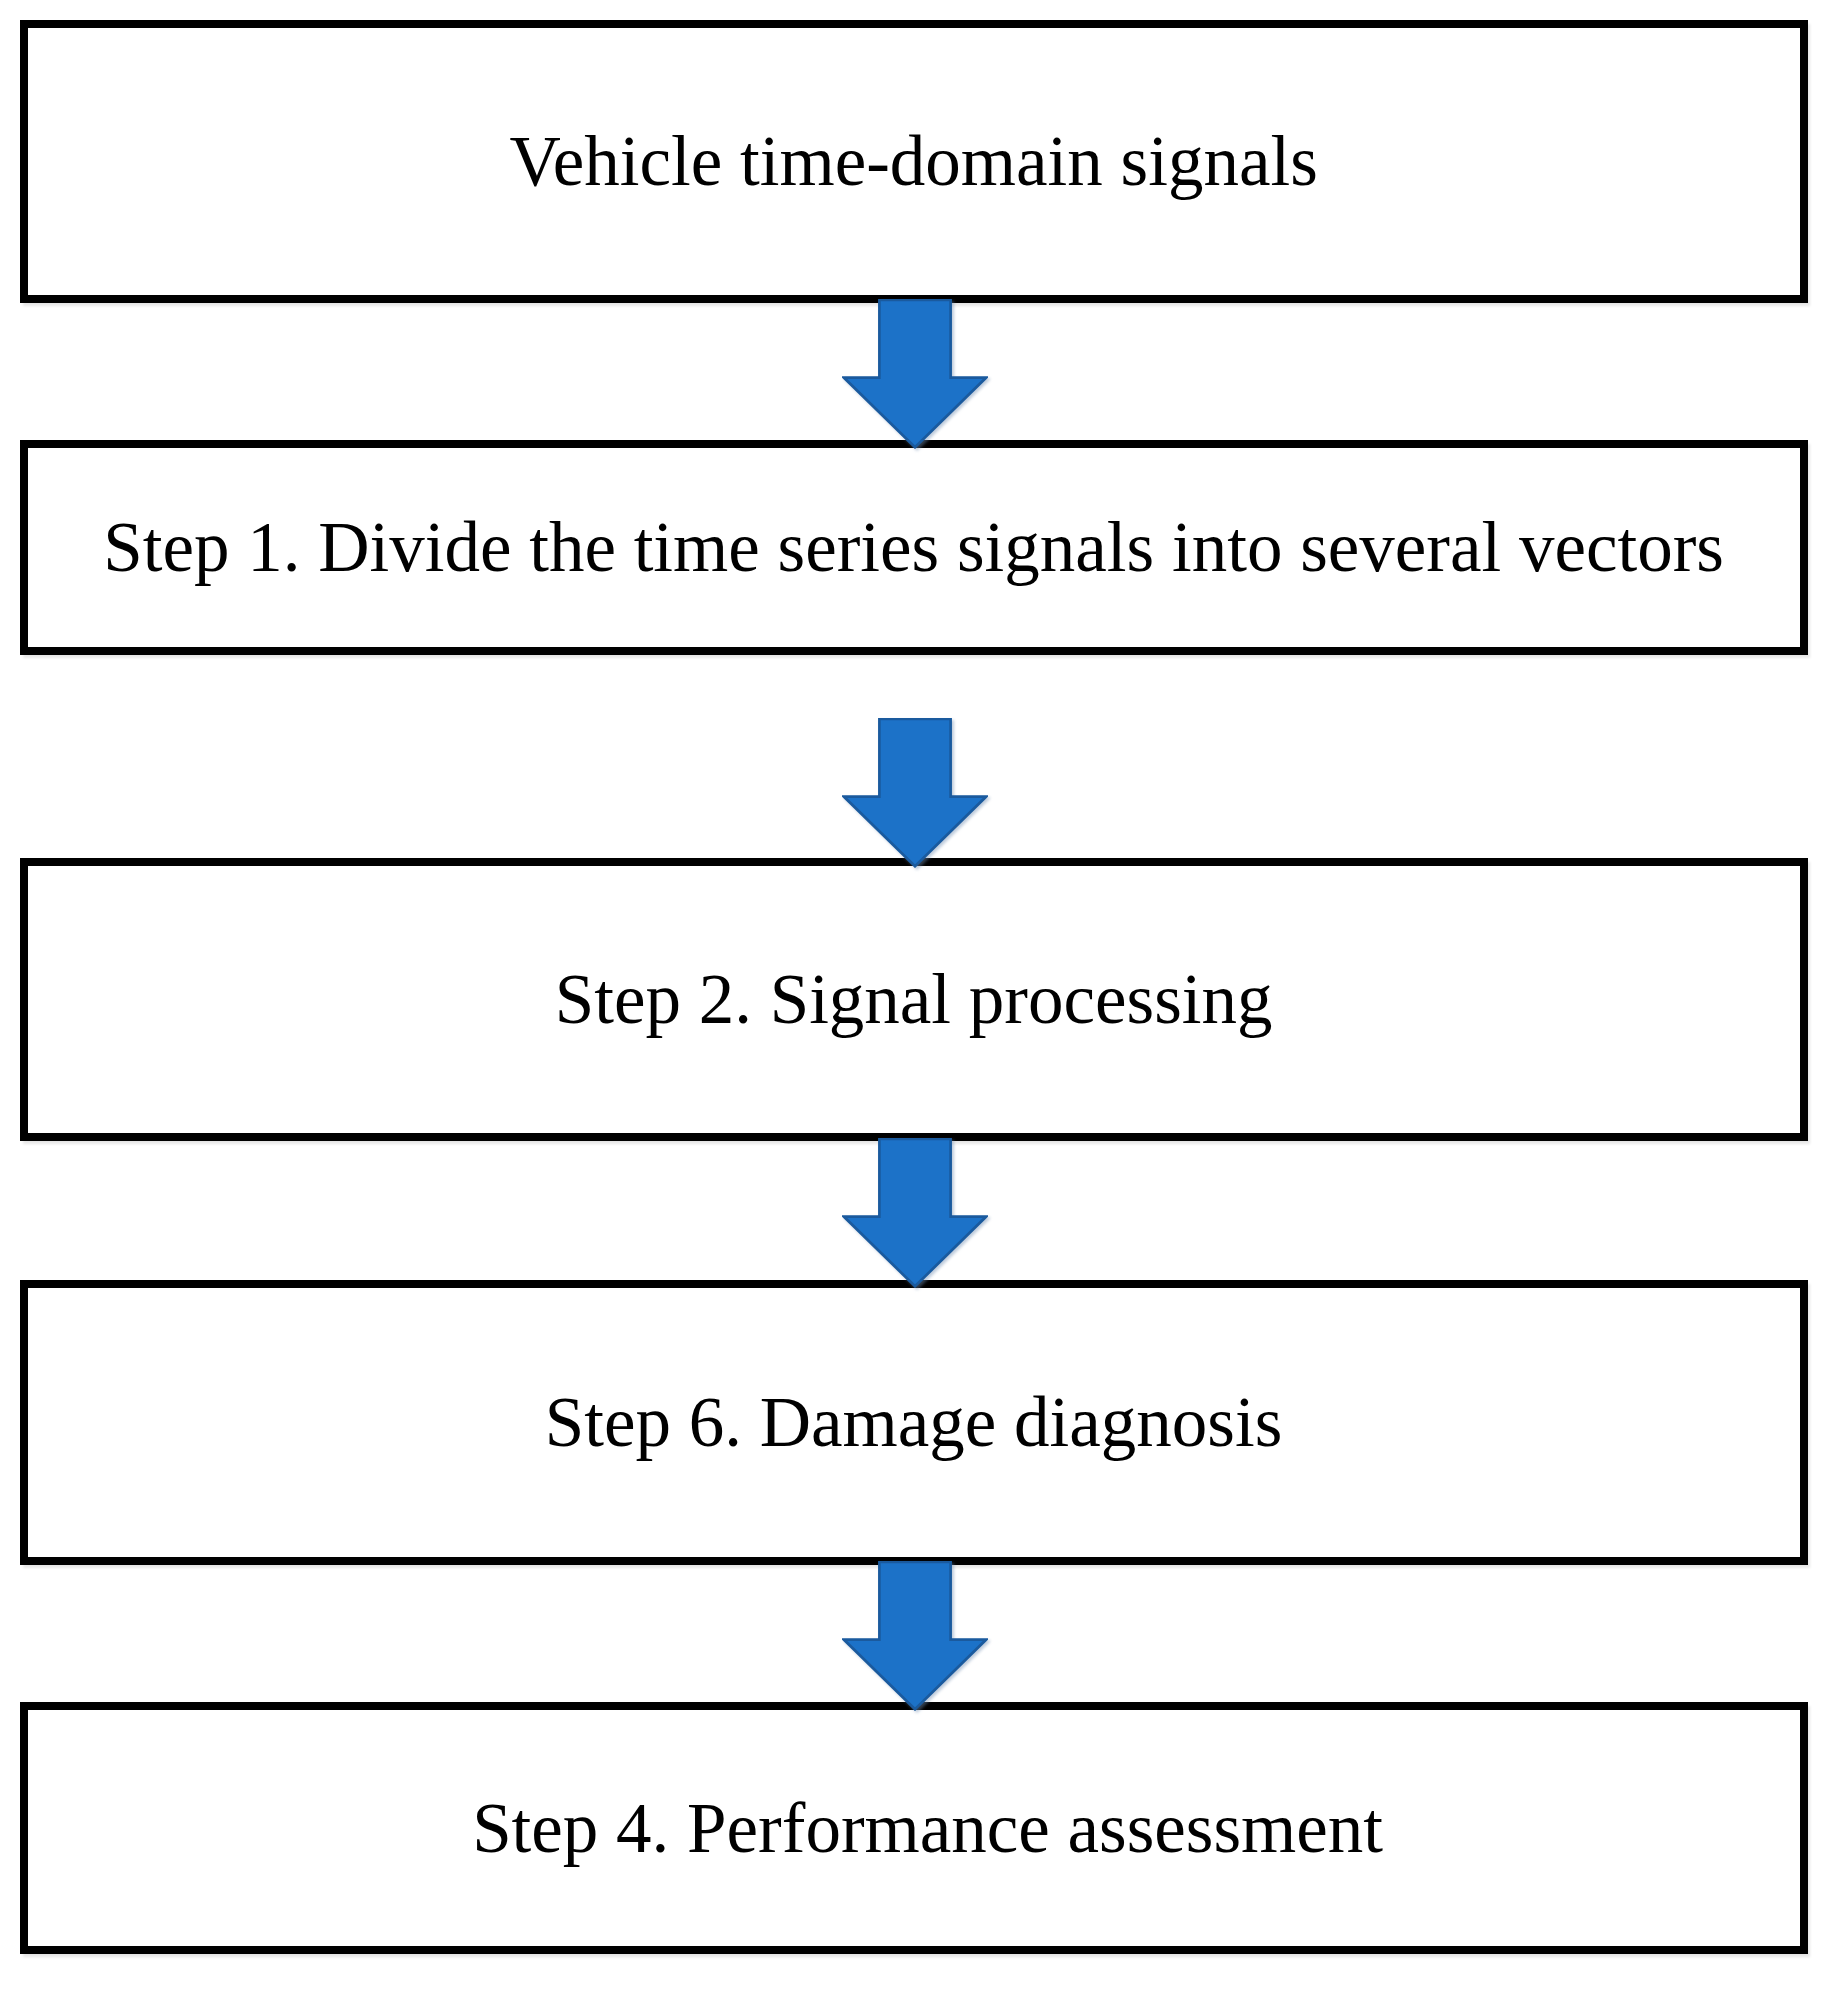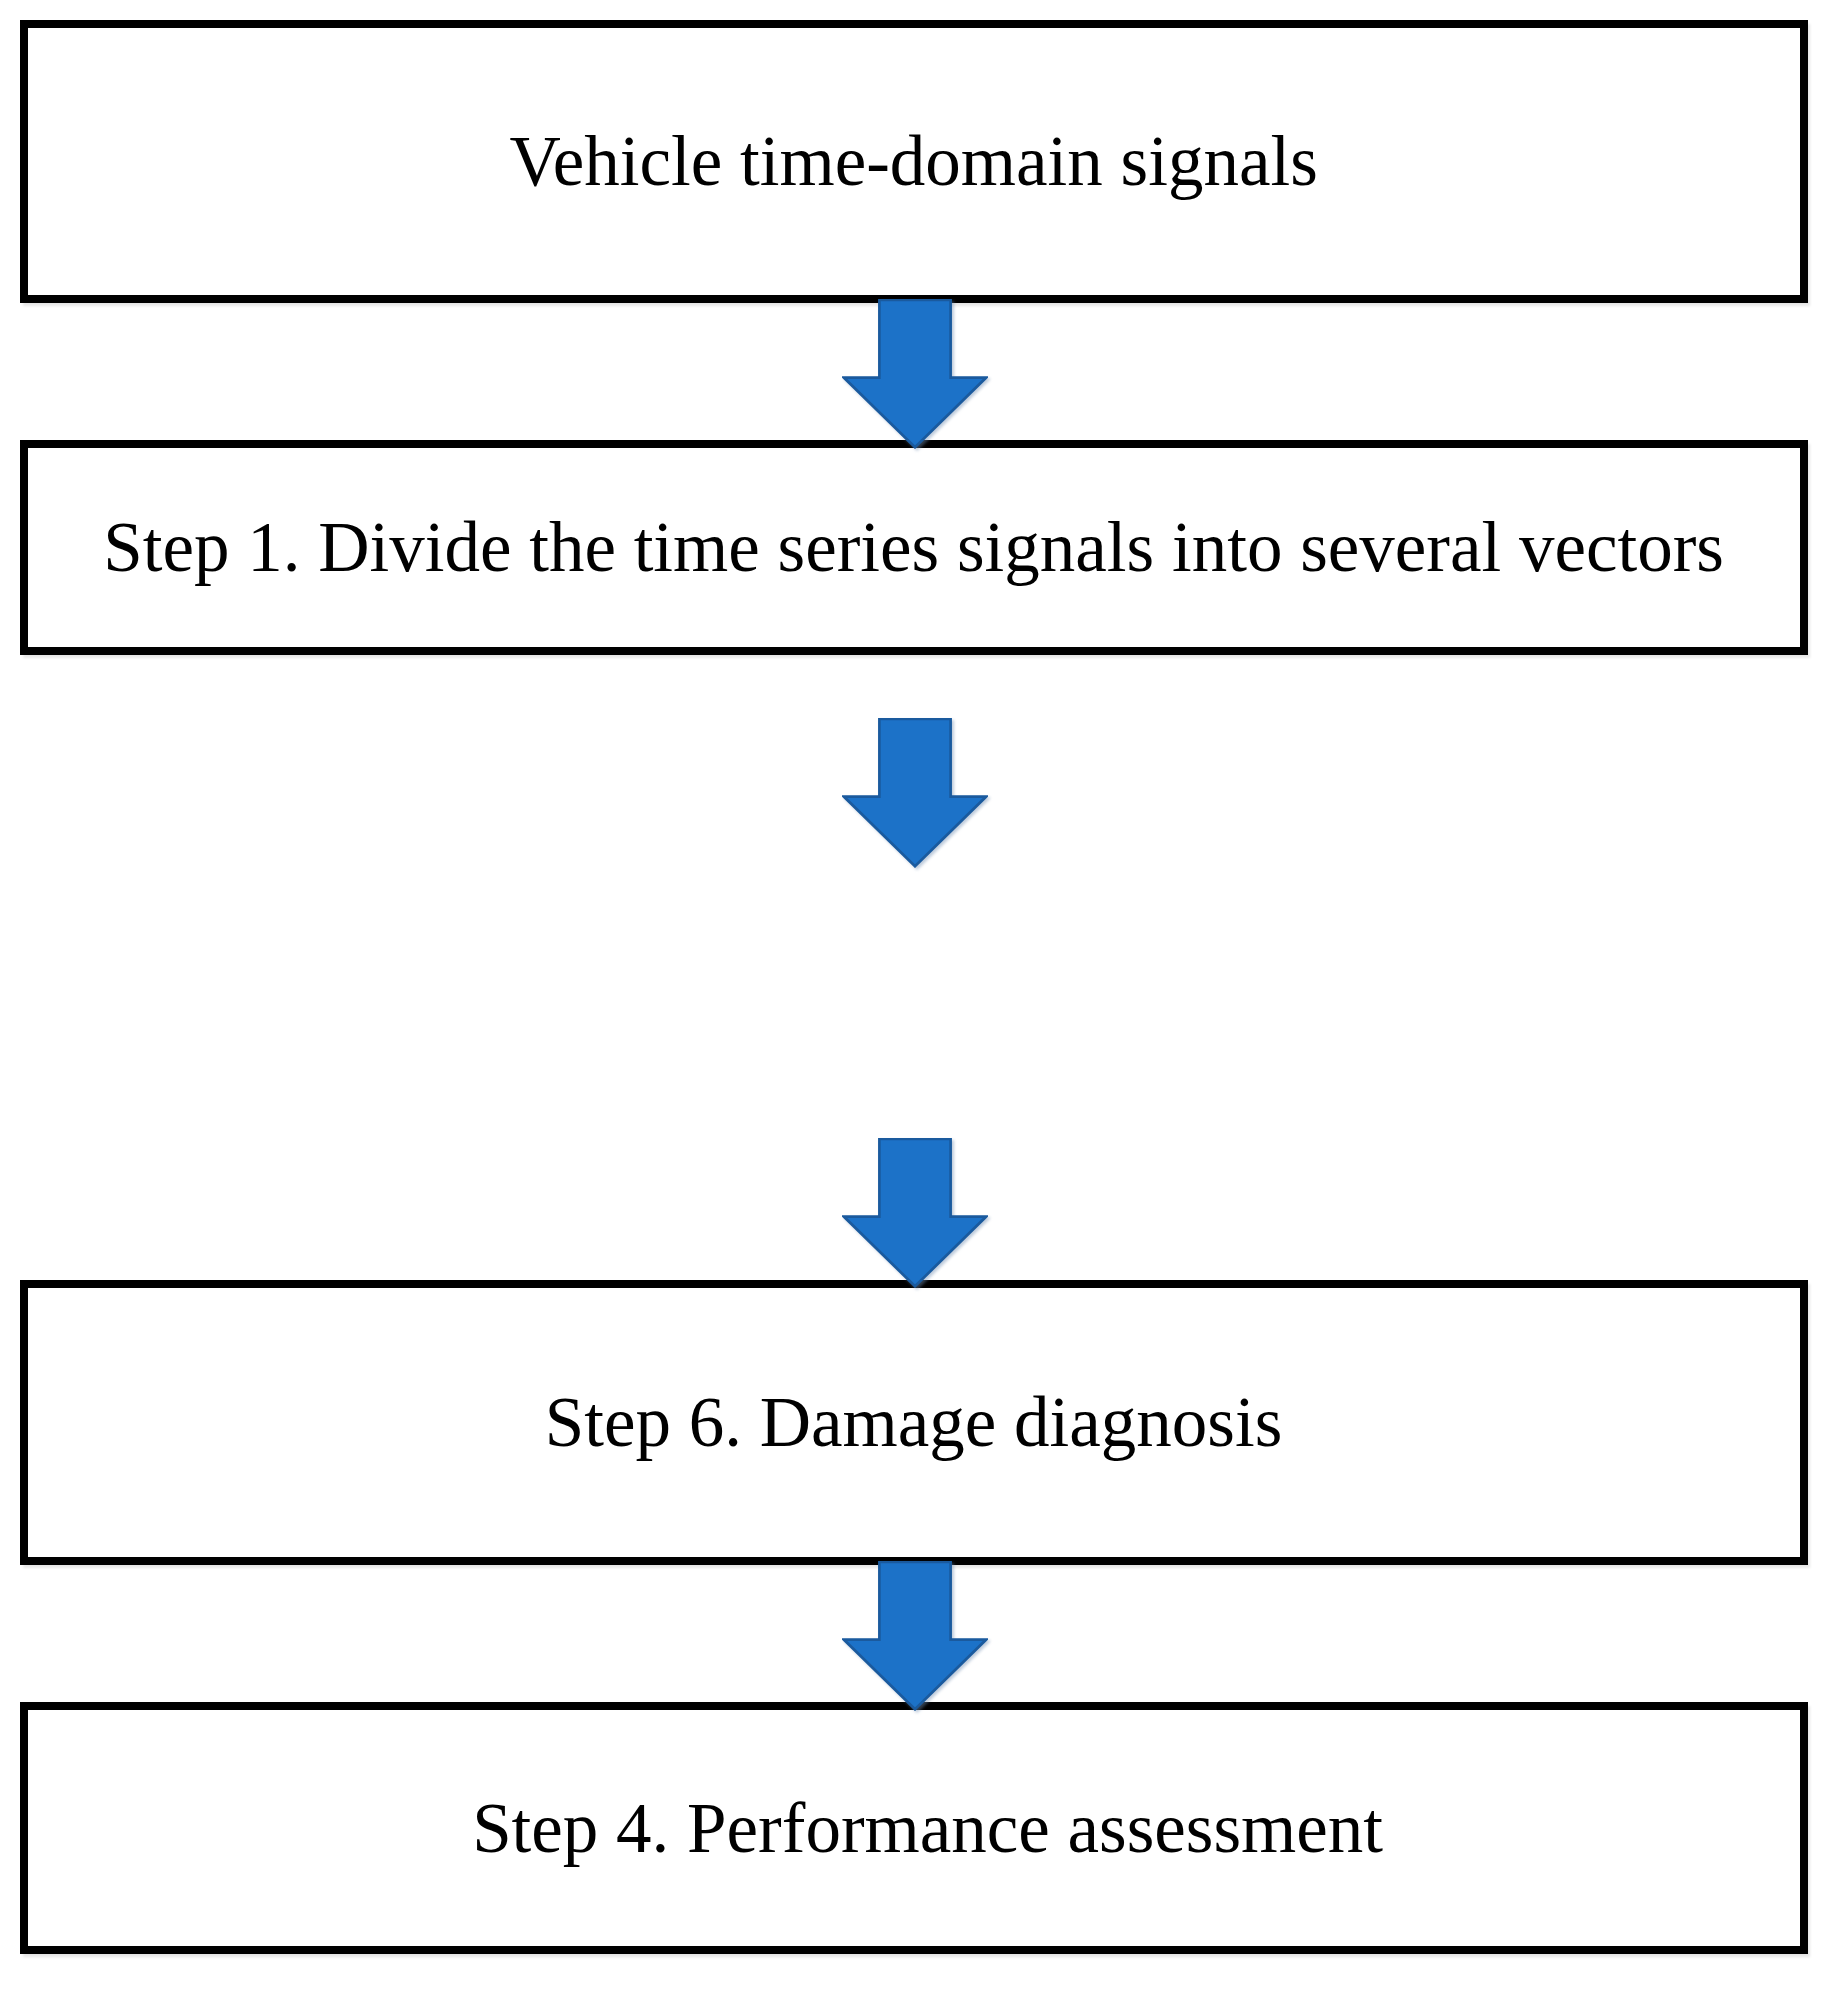--- a/index.html
+++ b/index.html
@@ -75,20 +75,23 @@
   </svg>
 
   <div class="flow-box box2">
     <span class="box-label">Step 1. Divide the time series signals into several vectors</span>
   </div>
 
   <svg class="flow-arrow arrow2" viewBox="0 0 164 168" preserveAspectRatio="none" aria-hidden="true">
     <polygon points="42,1 122,1 122,88 162,88 82,166 2,88 42,88"></polygon>
   </svg>
 
+  <div class="flow-box box3">
+    <span class="box-label">Step 2. Signal processing</span>
+  </div>
 
   <svg class="flow-arrow arrow3" viewBox="0 0 164 168" preserveAspectRatio="none" aria-hidden="true">
     <polygon points="42,1 122,1 122,88 162,88 82,166 2,88 42,88"></polygon>
   </svg>
 
   <div class="flow-box box4">
     <span class="box-label">Step 6. Damage diagnosis</span>
   </div>
 
   <svg class="flow-arrow arrow4" viewBox="0 0 164 168" preserveAspectRatio="none" aria-hidden="true">

